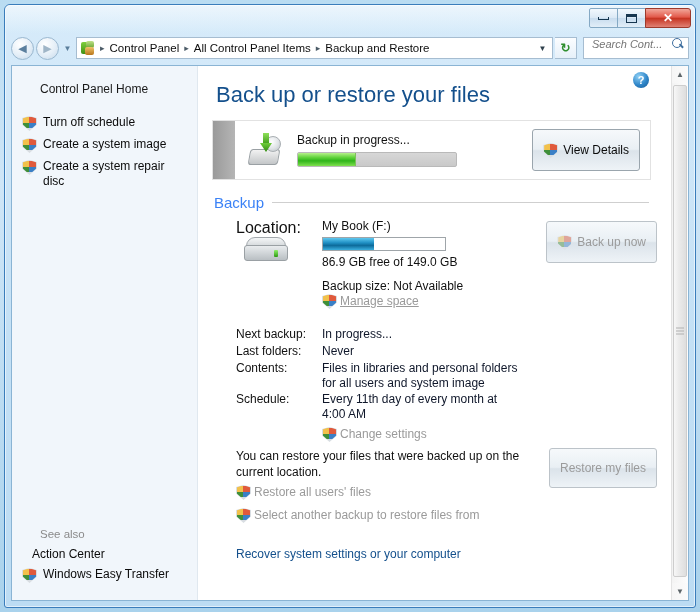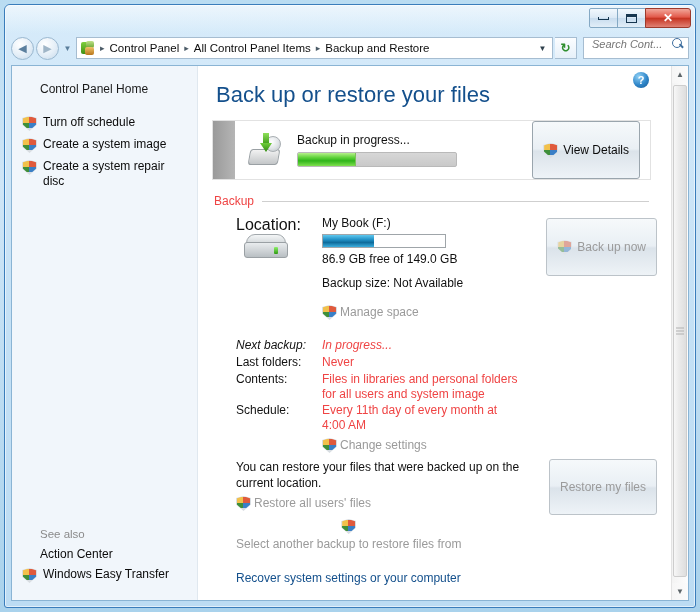--- a/index.html
+++ b/index.html
@@ -165,21 +165,21 @@
     cursor: default;
   }
   .side-link .lbl { line-height: 15px; }
   .side-bottom { margin-top: auto; padding-bottom: 4px; }
   .side-seealso {
     font-size: 11.5px; color: #8a8a8a;
     padding: 0 10px 4px 28px;
   }
   .side-plain {
     font-size: 12px; color: #0b0b0b;
-    padding: 3px 10px 3px 28px;
+    padding: 3px 10px 3px 20px;
   }
 
   
   .shield {
     width: 15px; height: 15px; flex: 0 0 15px;
     position: relative; margin-top: 1px;
   }
   .shield .q1 { position:absolute; left:1px; top:1px; width:6px; height:6px; background:#f2c14b; clip-path: polygon(0 0,100% 0,100% 100%,0 100%); }
   .shield .q2 { position:absolute; left:7px; top:1px; width:7px; height:6px; background:#e05a3c; }
   .shield .q3 { position:absolute; left:1px; top:7px; width:6px; height:5px; background:#3f8f3a; }
@@ -275,42 +275,42 @@
     height: 100%;
     background: linear-gradient(180deg,#b6f08a 0%,#5fd23a 35%,#2fb41a 60%,#7fe04e 100%);
     border-right: 1px solid #7ec05c;
   }
   .btn {
     border: 1px solid #9aa5ad;
     border-radius: 3px;
     background: linear-gradient(180deg,#f6f9fb 0%,#e9eff4 48%,#dbe3ea 52%,#eef3f7 100%);
     font-family: "Liberation Sans", sans-serif;
     font-size: 12px; color: #0b0b0b;
-    padding: 20px 10px;
+    padding: 12px 10px;
     display: inline-flex; align-items: center; gap: 5px;
     white-space: nowrap;
   }
   .btn.disabled { color: #9b9b9b; border-color: #bcc3c9; }
   .btn.disabled .shield-border { background:#dfe3e7; }
   .btn.disabled .shield-clip { opacity:.45; }
 
   
   .sect {
     display: flex; align-items: center; gap: 8px;
     margin: 14px 0 8px 2px;
   }
-  .sect .t { font-size: 12px; color: #ef4444; }
+  .sect .t { font-size: 15px; color: #3b82f6; }
   .sect .rule { flex: 1 1 auto; height: 1px; background: #cfcfcf; margin-right: 8px; }
 
   .row { display: flex; align-items: flex-start; }
   .row .k {
     width: 110px; flex: 0 0 110px;
     font-size: 12px; color: #111; padding-left: 24px;
   }
-  .row .v { font-size: 12px; color: #ef4444; }
+  .row .v { font-size: 12px; color: #0f172a; }
 
   .loc-area { display: flex; align-items: flex-start; }
   .loc-left { width: 110px; flex: 0 0 110px; padding-left: 24px; }
   .loc-left .k { font-size: 16px; color:#111; }
   .hdd {
     width: 46px; height: 28px; position: relative; margin: 18px 0 0 8px;
   }
   .hdd .top {
     position:absolute; left:2px; top:0; width:40px; height:12px;
     background: linear-gradient(180deg,#f4f6f7,#cdd2d5);
@@ -543,21 +543,21 @@
             <div class="k">Location:</div>
             <span class="hdd"><span class="top"></span><span class="base"></span><span class="led"></span></span>
           </div>
           <div class="loc-mid">
             <div class="name">My Book (F:)</div>
             <div class="cbar">
               <div class="fill" id="cap-fill" style="width: 42%;"></div>
             </div>
             <div class="free">86.9 GB free of 149.0 GB</div>
             <div class="bsize">Backup size: Not Available</div>
-            <div class="link dim" style="margin-top:14px;">
+            <div class="link dim" style="margin-top:0;text-decoration:underline;">
               <span class="shield">
                   <span class="shield-border"></span>
                   <span class="shield-clip">
                     <span class="q1"></span>
                     <span class="q2"></span>
                     <span class="q3"></span>
                     <span class="q4"></span>
                   </span>
                 </span>
               <span>Manage space</span>
@@ -573,21 +573,21 @@
                     <span class="q3"></span>
                     <span class="q4"></span>
                   </span>
                 </span>
               <span>Back up now</span>
             </div>
           </div>
         </div>
 
         <div style="margin-top:14px;">
-          <div class="row" style="margin-bottom:3px;font-style:italic;">
+          <div class="row" style="margin-bottom:3px;">
             <div class="k">Next backup:</div>
             <div class="v">In progress...</div>
           </div>
           <div class="row" style="margin-bottom:3px;">
             <div class="k">Last folders:</div>
             <div class="v">Never</div>
           </div>
           <div class="row" style="margin-bottom:1px;">
             <div class="k">Contents:</div>
             <div class="v" style="max-width:200px;line-height:15px;">Files in libraries and personal folders for all users and system image</div>
@@ -622,21 +622,21 @@
                   <span class="shield-border"></span>
                   <span class="shield-clip">
                     <span class="q1"></span>
                     <span class="q2"></span>
                     <span class="q3"></span>
                     <span class="q4"></span>
                   </span>
                 </span>
               <span>Restore all users' files</span>
             </div>
-            <div class="link dim" style="margin-top:3px;flex-direction:column;">
+            <div class="link dim" style="margin-top:3px;">
               <span class="shield">
                   <span class="shield-border"></span>
                   <span class="shield-clip">
                     <span class="q1"></span>
                     <span class="q2"></span>
                     <span class="q3"></span>
                     <span class="q4"></span>
                   </span>
                 </span>
               <span>Select another backup to restore files from</span>

